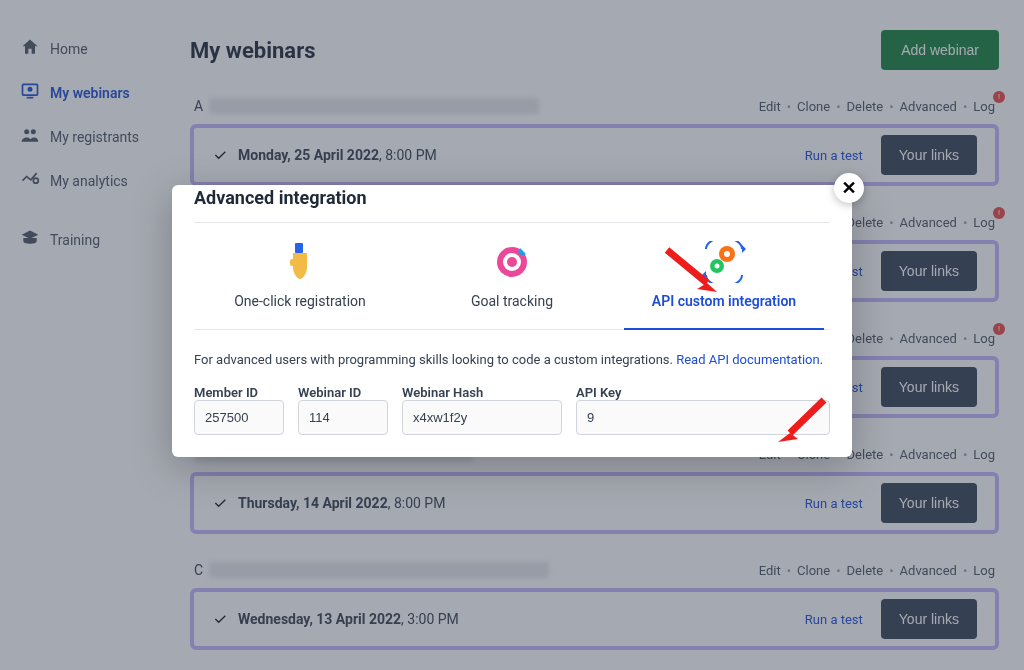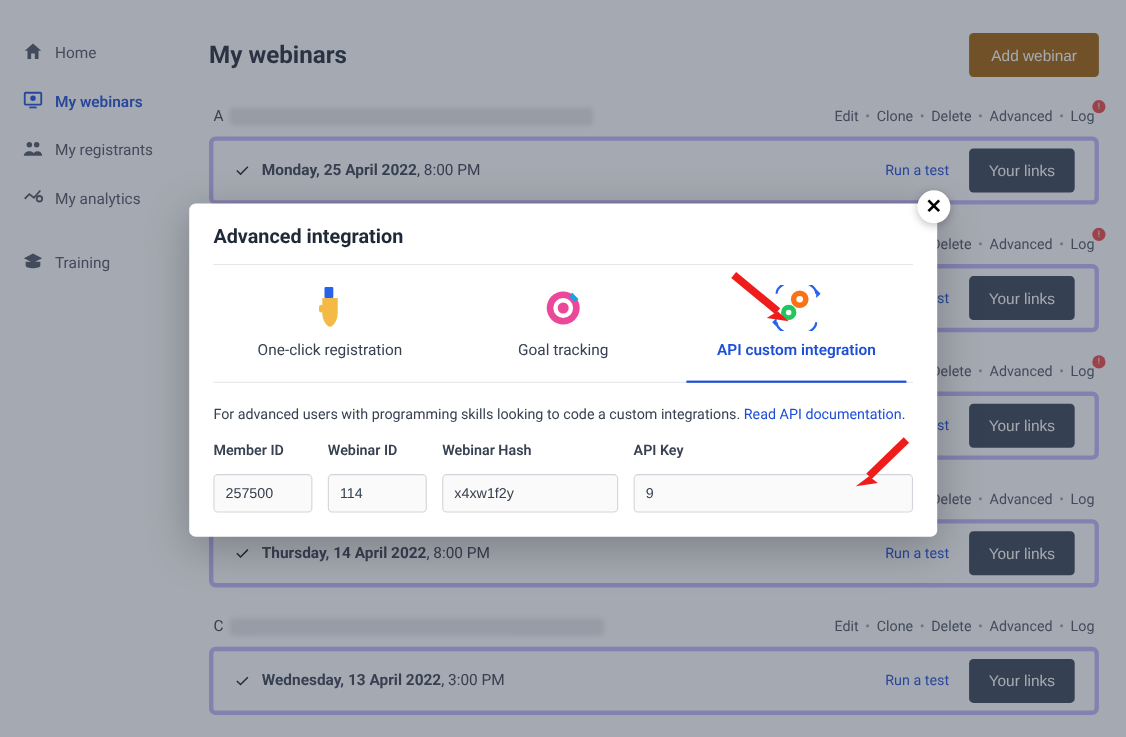--- a/index.html
+++ b/index.html
@@ -38,21 +38,21 @@
     justify-content: space-between;
     align-items: center;
     margin-bottom: 28px;
   }
   .page-title {
     font-size: 22px;
     font-weight: 700;
     color: #1f2937;
   }
   .btn-primary {
-    background: #a16207;
+    background: #15803d;
     color: #fff;
     border: none;
     padding: 12px 20px;
     border-radius: 4px;
     font-size: 14px;
     cursor: pointer;
     text-align: center;
   }
   .webinar-block { margin-bottom: 28px; }
   .webinar-head {
@@ -160,21 +160,21 @@
     box-shadow: 0 2px 8px rgba(0,0,0,0.25);
     font-size: 18px;
     font-weight: 700;
     cursor: pointer;
     display: flex; align-items: center; justify-content: center;
   }
   .modal-title {
     font-size: 18px;
     font-weight: 700;
     color: #1f2937;
-    padding: 20px 22px 14px 22px;
+    padding: 2px 22px 14px 22px;
   }
   .modal-hr {
     border: none;
     border-top: 1px solid #e5e7eb;
     margin: 0 22px;
   }
   .tabs {
     display: flex;
     padding: 18px 0 0 0;
     margin: 0 22px;
@@ -220,21 +220,21 @@
   .desc a { color: #1d4ed8; text-decoration: none; cursor: pointer; }
   .fields {
     display: flex;
     gap: 14px;
   }
   .field label {
     display: block;
     font-size: 13px;
     font-weight: 600;
     color: #374151;
-    margin-bottom: 13px;
+    margin-bottom: 0;
   }
   .field input {
     width: 100%;
     border: 1px solid #d1d5db;
     background: #fafafa;
     border-radius: 4px;
     padding: 9px 10px;
     font-size: 13px;
     color: #374151;
   }

